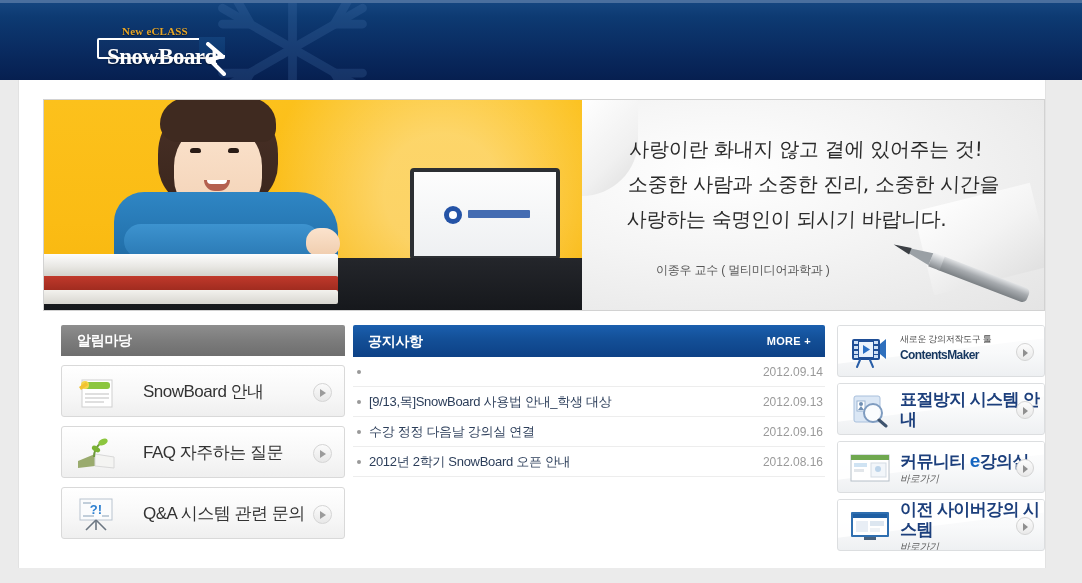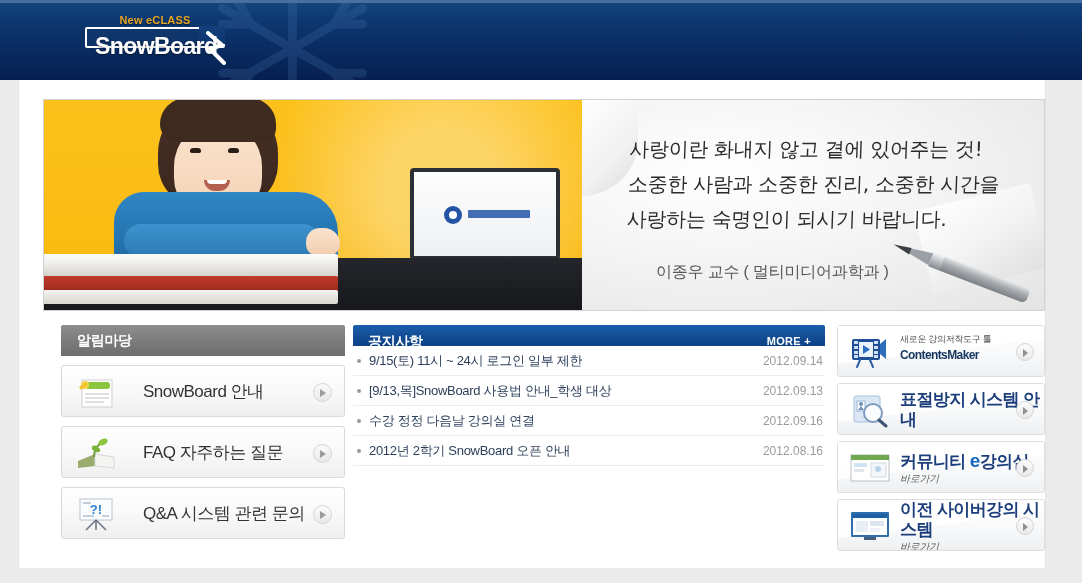--- a/index.html
+++ b/index.html
@@ -19,38 +19,40 @@
     overflow: hidden;
   }
   .header-watermark {
     position: absolute;
     left: 205px; top: -42px;
     width: 175px; height: 175px;
     opacity: .22;
   }
   .logo-block {
     position: absolute;
-    left: 85px; top: 11px;
+    left: 85px; top: 22px;
     width: 140px;
+    font-family: Liberation Serif, serif;
   }
   .logo-eclass {
     text-align: center;
     font-size: 11px;
     font-weight: bold;
     color: #e8a626;
     letter-spacing: .2px;
     text-shadow: 0 1px 1px rgba(0,0,0,.55);
     margin-bottom: 1px;
   }
   .logo-frame {
     position: relative;
     border: 2px solid #ffffff;
     border-radius: 2px;
     height: 21px;
     background: rgba(255,255,255,.02);
+    margin-left: 12px;
   }
   .logo-frame-cut {
     position: absolute;
     right: -2px; top: -3px;
     width: 26px; height: 18px;
     background: linear-gradient(to bottom, #12407a 0%, #0c376f 100%);
   }
   .logo-text {
     position: absolute;
     left: 8px; top: 3px;
@@ -266,21 +268,21 @@
     font-size: 20px;
     line-height: 35px;
     color: #2b2b2b;
     letter-spacing: -.3px;
     transform: skewX(-2deg);
   }
   .quote div { white-space: nowrap; }
   .quote-author {
     position: absolute;
     left: 74px; top: 162px;
-    font-size: 16px;
+    font-size: 12px;
     color: #565656;
     letter-spacing: -.2px;
   }
 
   
   .cols {
     position: absolute;
     left: 24px; top: 245px;
     width: 1002px;
   }
@@ -334,21 +336,21 @@
     width: 0; height: 0;
     border-top: 4px solid transparent;
     border-bottom: 4px solid transparent;
     border-left: 6px solid #9b9b9b;
   }
 
   
   .col-center { position: absolute; left: 310px; top: 0; width: 472px; }
   .notice-head {
     position: relative;
-    height: 21px;
+    height: 32px;
     background: linear-gradient(to bottom,#1b5fae 0%,#134f97 45%,#0d4186 100%);
     border-radius: 2px 2px 0 0;
   }
   .notice-title {
     position: absolute; left: 15px; top: 0;
     line-height: 32px;
     color: #ffffff;
     font-size: 14px;
     font-weight: bold;
     letter-spacing: -.3px;
@@ -591,21 +593,20 @@
       </div>
 
       <div class="col-center">
         <div class="notice-head">
           <div class="notice-title">공지사항</div>
           <div class="notice-more">MORE +</div>
         </div>
 
         <div class="notice-row">
           <div class="notice-bullet"></div>
-          <div class="notice-text">9/15(토) 11시 ~ 24시 로그인 일부 제한</div>
           <div class="notice-date">2012.09.14</div>
         </div>
         <div class="notice-row">
           <div class="notice-bullet"></div>
           <div class="notice-text">[9/13,목]SnowBoard 사용법 안내_학생 대상</div>
           <div class="notice-date">2012.09.13</div>
         </div>
         <div class="notice-row">
           <div class="notice-bullet"></div>
           <div class="notice-text">수강 정정 다음날 강의실 연결</div>

